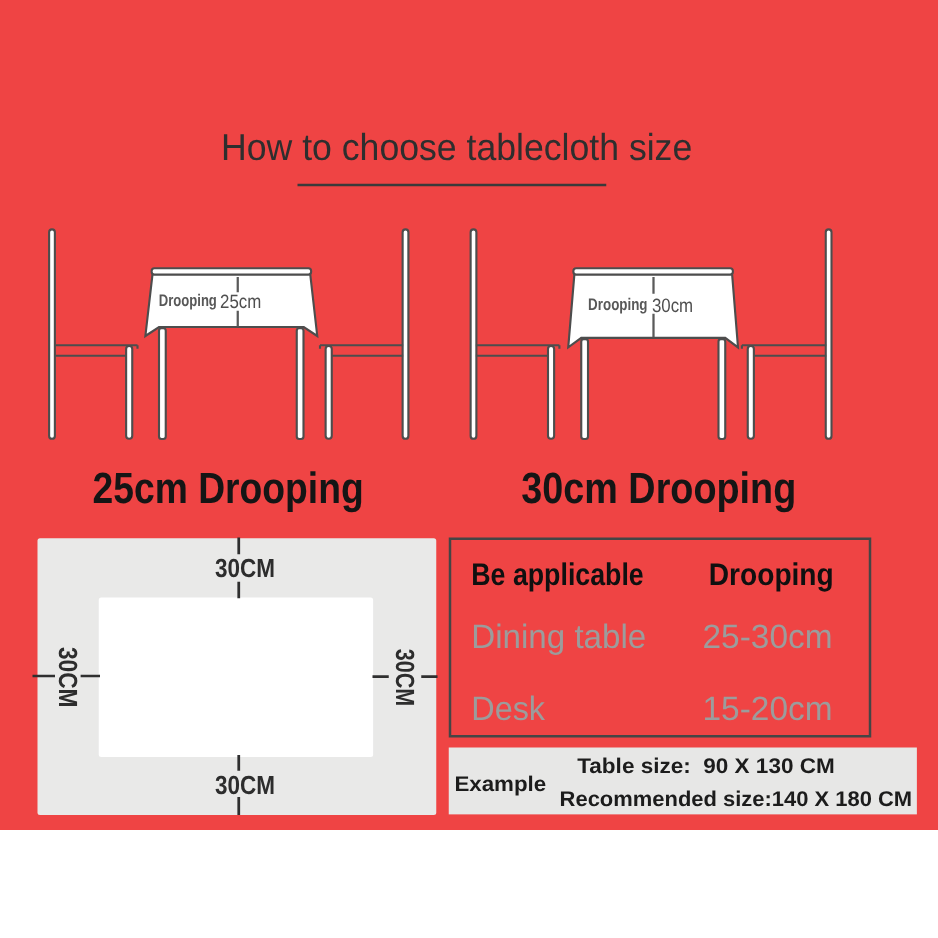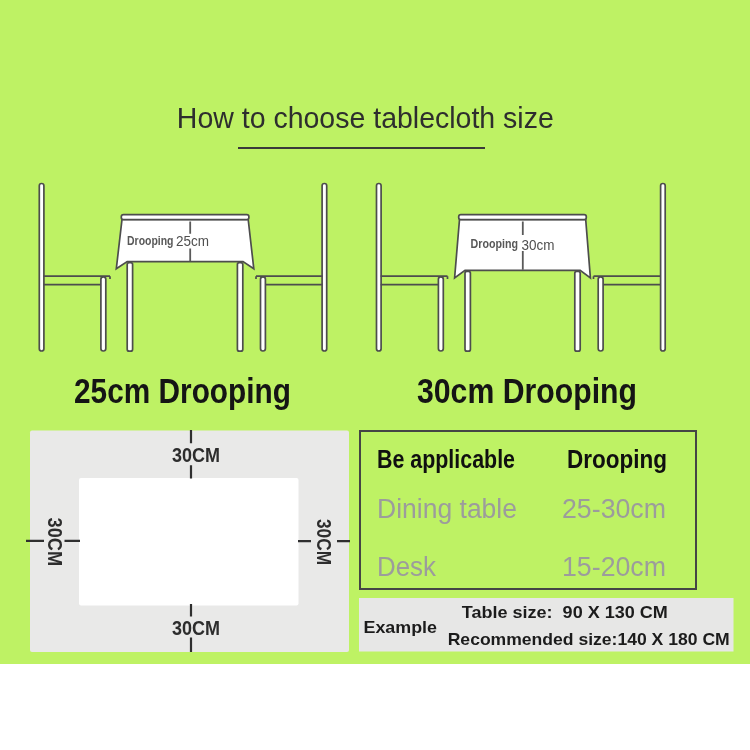--- a/index.html
+++ b/index.html
@@ -1,16 +1,16 @@
 <!DOCTYPE html>
 <html><head>
 <meta charset="utf-8">
 <style>
   html,body{margin:0;padding:0;background:#ffffff;}
-  #page{position:relative;width:750px;height:664px;background:#bef264;overflow:hidden;transform:translateZ(0);}
+  #page{position:relative;width:750px;height:664px;background:#ef4444;overflow:hidden;transform:translateZ(0);}
   svg text{font-family:"Liberation Sans", sans-serif;}
   svg{transform:translateZ(0);}
 </style>
 </head>
 <body>
 <div id="page">
   <svg width="750" height="750" viewBox="0 0 750 750">
 
     <text x="176.8" y="128" font-size="30" fill="#2e2e2e" textLength="377" lengthAdjust="spacingAndGlyphs">How to choose tablecloth size</text>
 

